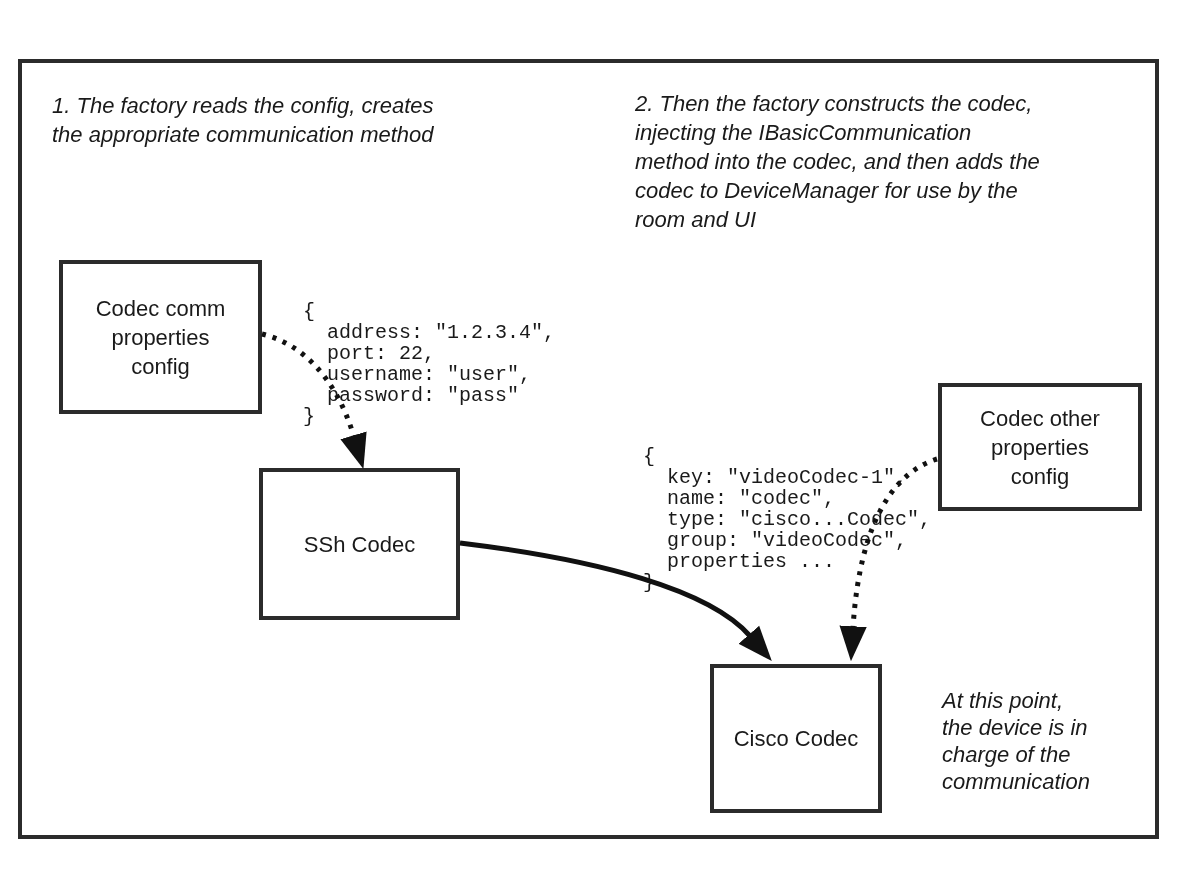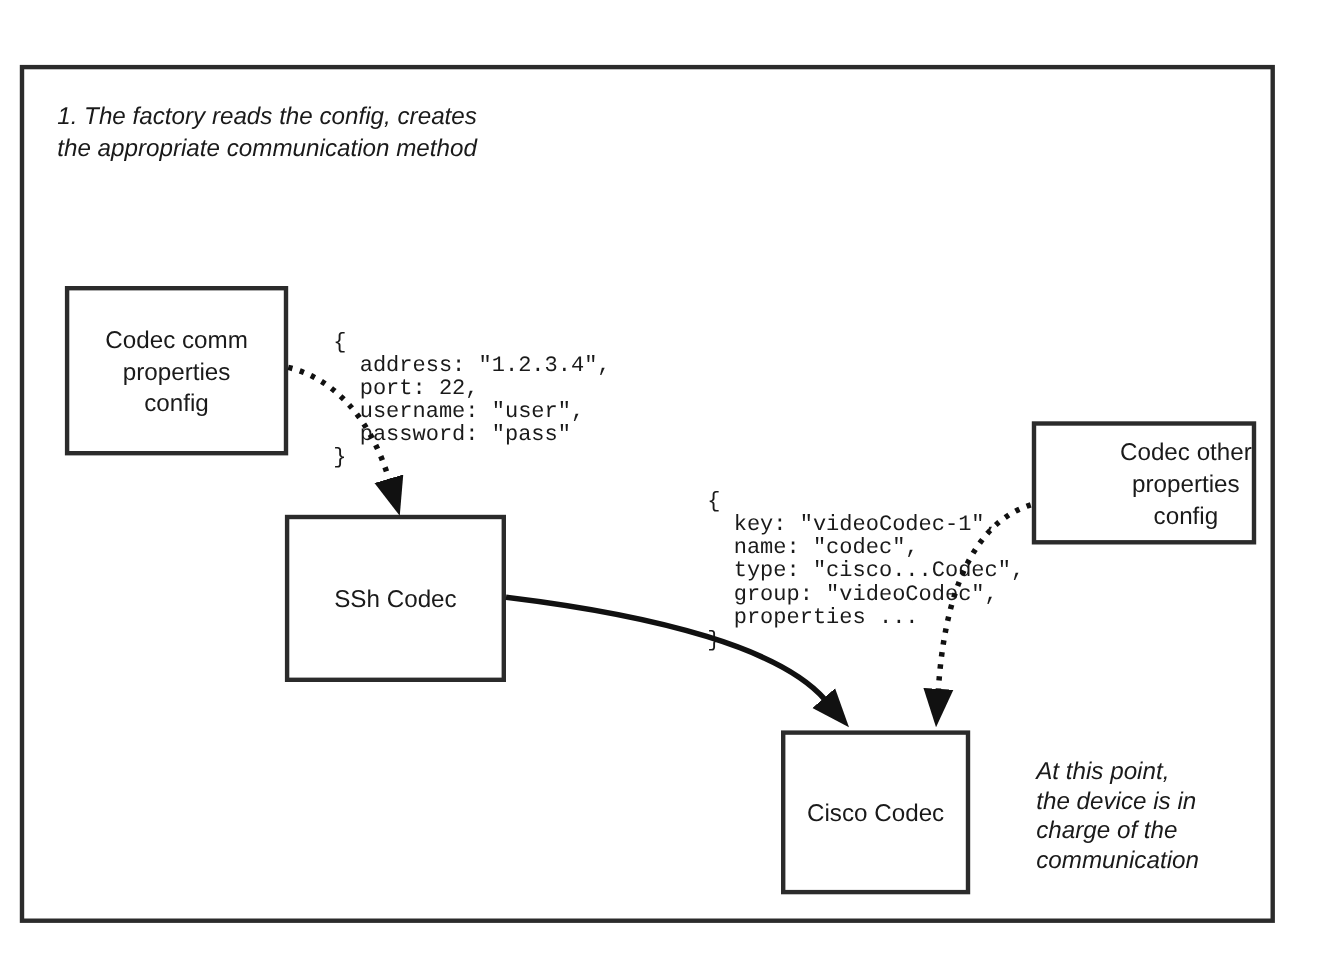--- a/index.html
+++ b/index.html
@@ -58,21 +58,21 @@
     justify-content: center;
     text-align: center;
   }
   .node span {
     font-size: 22px;
     line-height: 29px;
     white-space: pre-line;
   }
   .node-codec-comm  { left: 59px;  top: 260px; width: 203px; height: 154px; }
   .node-ssh-client  { left: 259px; top: 468px; width: 201px; height: 152px; }
-  .node-codec-other { left: 938px; top: 383px; width: 204px; height: 112px; justify-content: flex-end; }
+  .node-codec-other { left: 938px; top: 383px; width: 204px; height: 128px; }
   .node-cisco-codec { left: 710px; top: 664px; width: 172px; height: 149px; }
   .arrows {
     position: absolute;
     left: 0;
     top: 0;
     pointer-events: none;
   }
   .arrow-path {
     fill: none;
     stroke: #111111;
@@ -86,20 +86,25 @@
 </head>
 <body>
 
 <div class="canvas">
 
   <div class="frame"></div>
 
   <div class="note note1">1. The factory reads the config, creates
 the appropriate communication method</div>
 
+  <div class="note note2">2. Then the factory constructs the codec,
+injecting the IBasicCommunication
+method into the codec, and then adds the
+codec to DeviceManager for use by the
+room and UI</div>
 
   <div class="note note3">At this point,
 the device is in
 charge of the
 communication</div>
 
   <pre class="code code1">{
   address: "1.2.3.4",
   port: 22,
   username: "user",

